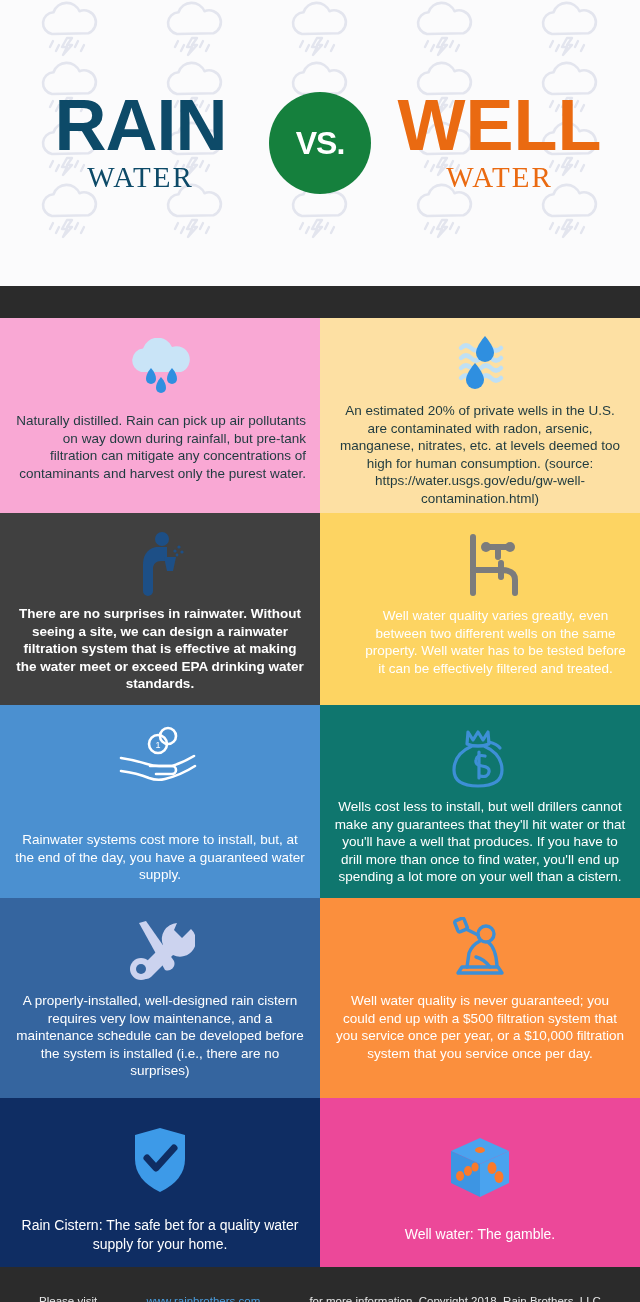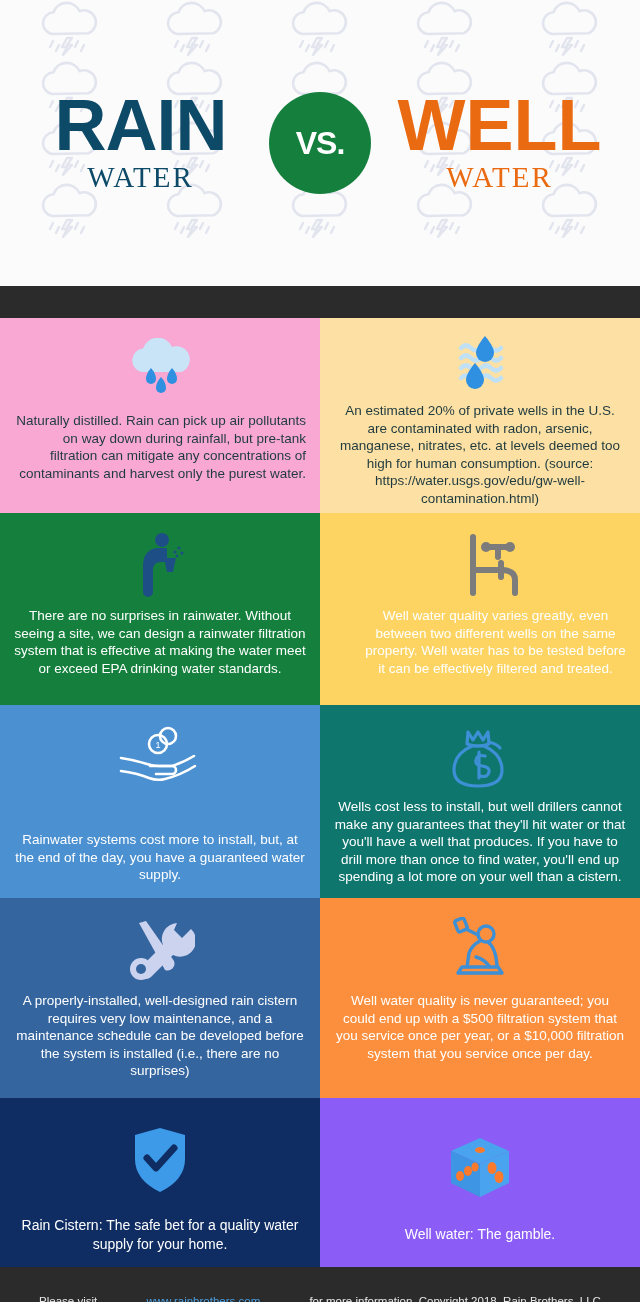--- a/index.html
+++ b/index.html
@@ -116,41 +116,41 @@
   }
 
   
   .row-1 { height: 195px; }
   .r1-left  { background: #f9a8d4; text-align: right; }
   .r1-right { background: #fde0a3; }
   .r1-left p, .r1-right p { color: #1e3a3f; }
 
   
   .row-2 { height: 192px; }
-  .r2-left  { background: #15803d; }
+  .r2-left  { background: #404040; font-weight: bold; }
   .r2-right { background: #fdd462; padding-left: 45px; }
   .r2-left p, .r2-right p { color: #ffffff; }
 
   
   .row-3 { height: 193px; }
   .r3-left  { background: #4b90d0; }
   .r3-right { background: #0f766e; }
   .r3-left p, .r3-right p { color: #ffffff; }
   .r3-left .icon-wrap { margin-bottom: 36px; }
 
   
   .row-4 { height: 200px; border-radius: 7px; }
   .r4-left  { background: #35659f; }
   .r4-right { background: #fb8f3d; }
   .r4-left p, .r4-right p { color: #ffffff; }
 
   
   .row-5 { height: 169px; }
   .r5-left  { background: #0f2d63; }
-  .r5-right { background: #8b5cf6; }
+  .r5-right { background: #ec4899; }
   .r5-left p, .r5-right p { color: #ffffff; font-size: 14px; }
   .row-5 .cell { justify-content: center; padding-top: 18px; }
   .row-5 .icon-wrap { height: 84px; margin-bottom: 14px; }
 
   
   .footer {
     height: 40px;
     background: #2b2b2b;
     color: #e8e8e8;
     display: flex;

